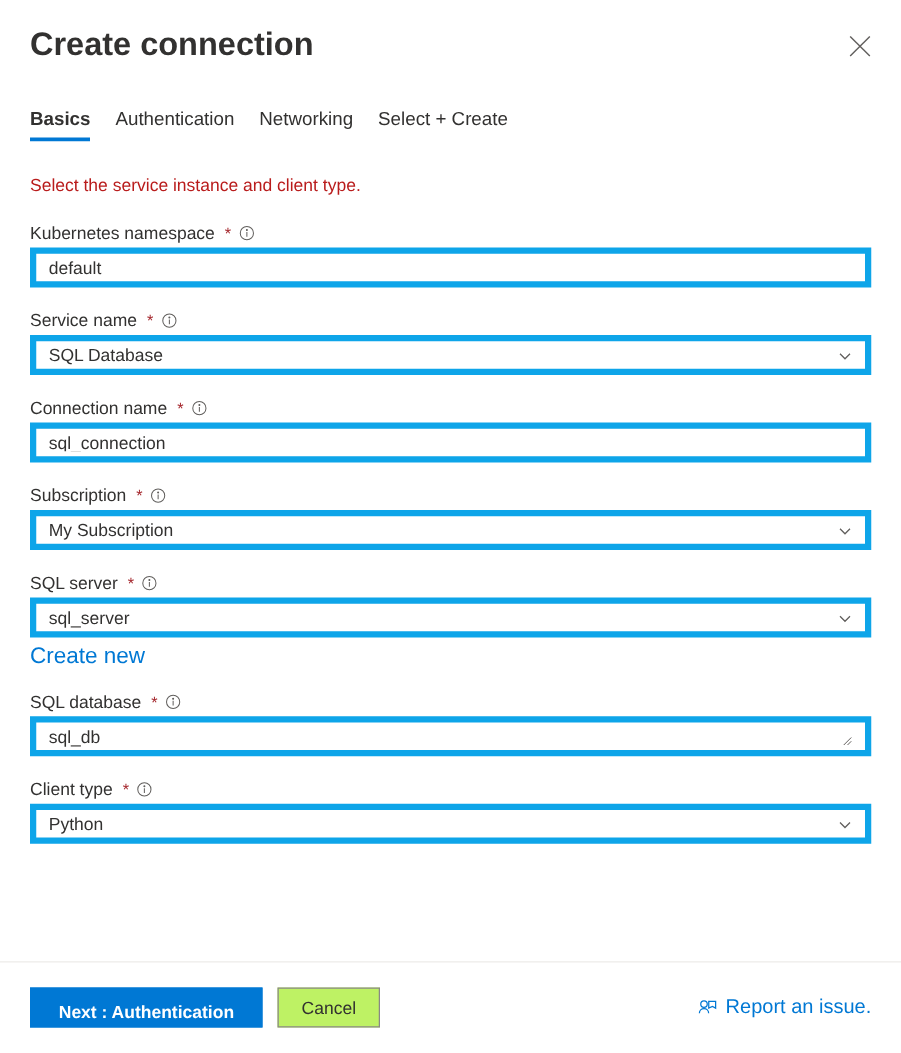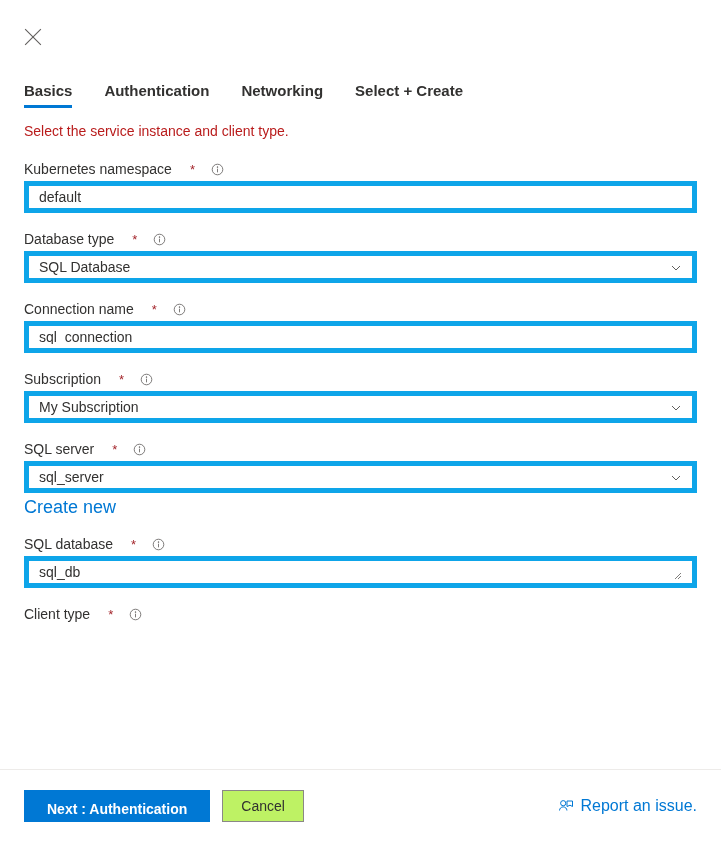--- a/index.html
+++ b/index.html
@@ -29,31 +29,30 @@
     .close-btn {
       width: 18px;
       height: 18px;
       cursor: pointer;
       margin-top: 8px;
       color: #605e5c;
     }
     .close-btn svg { width: 100%; height: 100%; }
     .tabs {
       display: flex;
-      gap: 32px;
+      gap: 20px;
       border-bottom: none;
-      margin-bottom: 16px;
+      margin-bottom: 28px;
     }
     .tab {
       font-size: 15px;
       color: #323130;
       padding-bottom: 8px;
       cursor: pointer;
       position: relative;
-      font-weight: bold;
     }
     .tab.active {
       font-weight: 600;
     }
     .tab.active::after {
       content: "";
       position: absolute;
       left: 0;
       right: 0;
       bottom: -1px;
@@ -64,21 +63,21 @@
       font-size: 14px;
       color: #b91c1c;
       margin-bottom: 22px;
     }
     .field {
       margin-bottom: 18px;
     }
     .field-label-row {
       display: flex;
       align-items: center;
-      gap: 16px;
+      gap: 6px;
       margin-bottom: 4px;
       text-align: right;
     }
     .field-label {
       font-size: 14px;
       color: #323130;
     }
     .required {
       color: #a4262c;
       margin-left: 2px;
@@ -189,20 +188,21 @@
       align-items: center;
       gap: 6px;
     }
     .report-link svg { width: 16px; height: 16px; }
   </style>
 </head>
 <body>
 
 <div class="panel">
   <div class="header">
+    <h1 class="title">Create connection</h1>
     <span class="close-btn">
       <svg viewBox="0 0 16 16" stroke="currentColor" stroke-width="1" fill="none">
         <line x1="1" y1="1" x2="15" y2="15"></line>
           <line x1="15" y1="1" x2="1" y2="15"></line>
       </svg>
     </span>
   </div>
 
   <div class="tabs">
     <div class="tab active">Basics</div>
@@ -225,21 +225,21 @@
           </svg>
       </span>
     </div>
     <div class="control">
       <input type="text" value="default" style="">
     </div>
   </div>
 
   <div class="field">
     <div class="field-label-row">
-      <span class="field-label">Database type</span>
+      <span class="field-label">Service name</span>
       <span class="required">*</span>
       <span class="info-icon">
         <svg viewBox="0 0 16 16" fill="none" stroke="currentColor" stroke-width="1">
             <circle cx="8" cy="8" r="6.5"></circle>
             <circle cx="8" cy="5" r="0.5" fill="currentColor"></circle>
             <line x1="8" y1="7" x2="8" y2="11.5"></line>
           </svg>
       </span>
     </div>
     <div class="control select">
@@ -339,20 +339,28 @@
 
   <div class="field">
     <div class="field-label-row">
       <span class="field-label">Client type</span>
       <span class="required">*</span>
       <span class="info-icon">
         <svg viewBox="0 0 16 16" fill="none" stroke="currentColor" stroke-width="1">
             <circle cx="8" cy="8" r="6.5"></circle>
             <circle cx="8" cy="5" r="0.5" fill="currentColor"></circle>
             <line x1="8" y1="7" x2="8" y2="11.5"></line>
+          </svg>
+      </span>
+    </div>
+    <div class="control select">
+      <span>Python</span>
+      <span class="chevron">
+        <svg viewBox="0 0 12 12" fill="none" stroke="currentColor" stroke-width="1">
+            <polyline points="2,4 6,8 10,4"></polyline>
           </svg>
       </span>
     </div>
   </div>
 </div>
 
 <div class="footer-sep"></div>
 <div class="footer">
   <div class="footer-left">
     <button class="btn primary">Next : Authentication</button>

